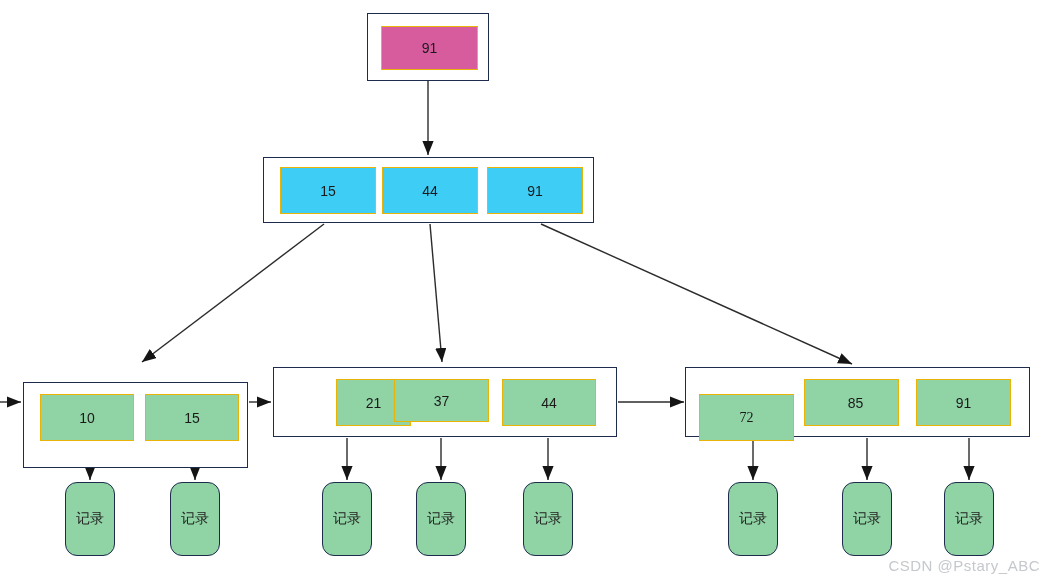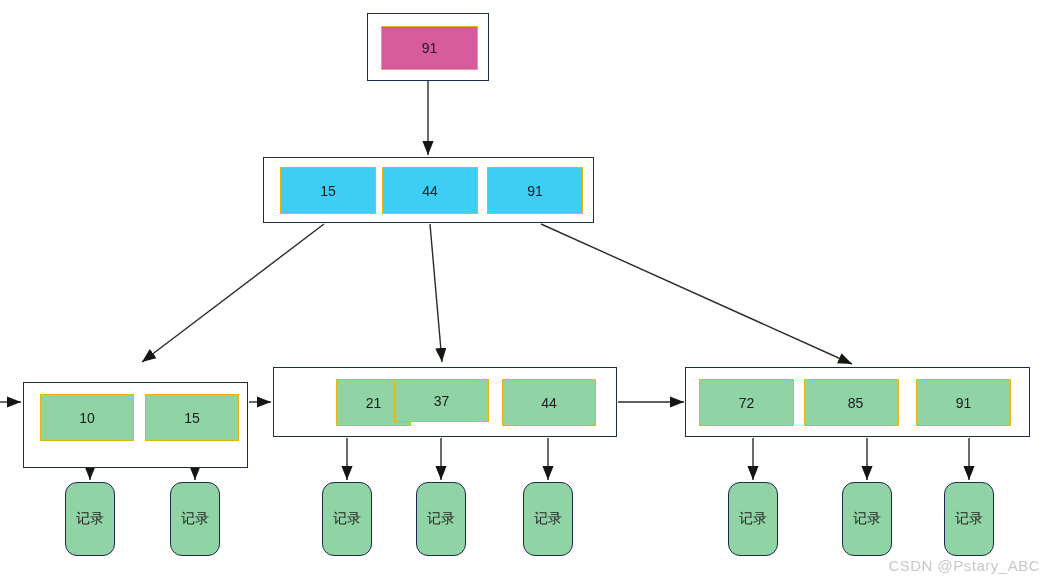--- a/index.html
+++ b/index.html
@@ -62,21 +62,21 @@
   #leaf-0{left:23px;top:382px;width:225px;height:86px;}
   #leaf-0 .k0{left:16px;top:11px;width:94px;height:47px;}
   #leaf-0 .k1{left:121px;top:11px;width:94px;height:47px;}
 
   #leaf-1{left:273px;top:367px;width:344px;height:70px;}
   #leaf-1 .k0{left:14px;top:11px;width:75px;height:47px;margin-left:48px;}
   #leaf-1 .k1{left:120px;top:11px;width:95px;height:43px;}
   #leaf-1 .k2{left:228px;top:11px;width:94px;height:47px;}
 
   #leaf-2{left:685px;top:367px;width:345px;height:70px;}
-  #leaf-2 .k0{left:13px;top:11px;width:95px;height:47px;}
+  #leaf-2 .k0{left:13px;top:26px;width:95px;height:47px;font-family:Liberation Serif, serif;}
   #leaf-2 .k1{left:118px;top:11px;width:95px;height:47px;padding-left:8px;}
   #leaf-2 .k2{left:230px;top:11px;width:95px;height:47px;}
 
   #rec-0{left:65px;}
   #rec-1{left:170px;}
   #rec-2{left:322px;}
   #rec-3{left:416px;}
   #rec-4{left:523px;}
   #rec-5{left:728px;}
   #rec-6{left:842px;}

